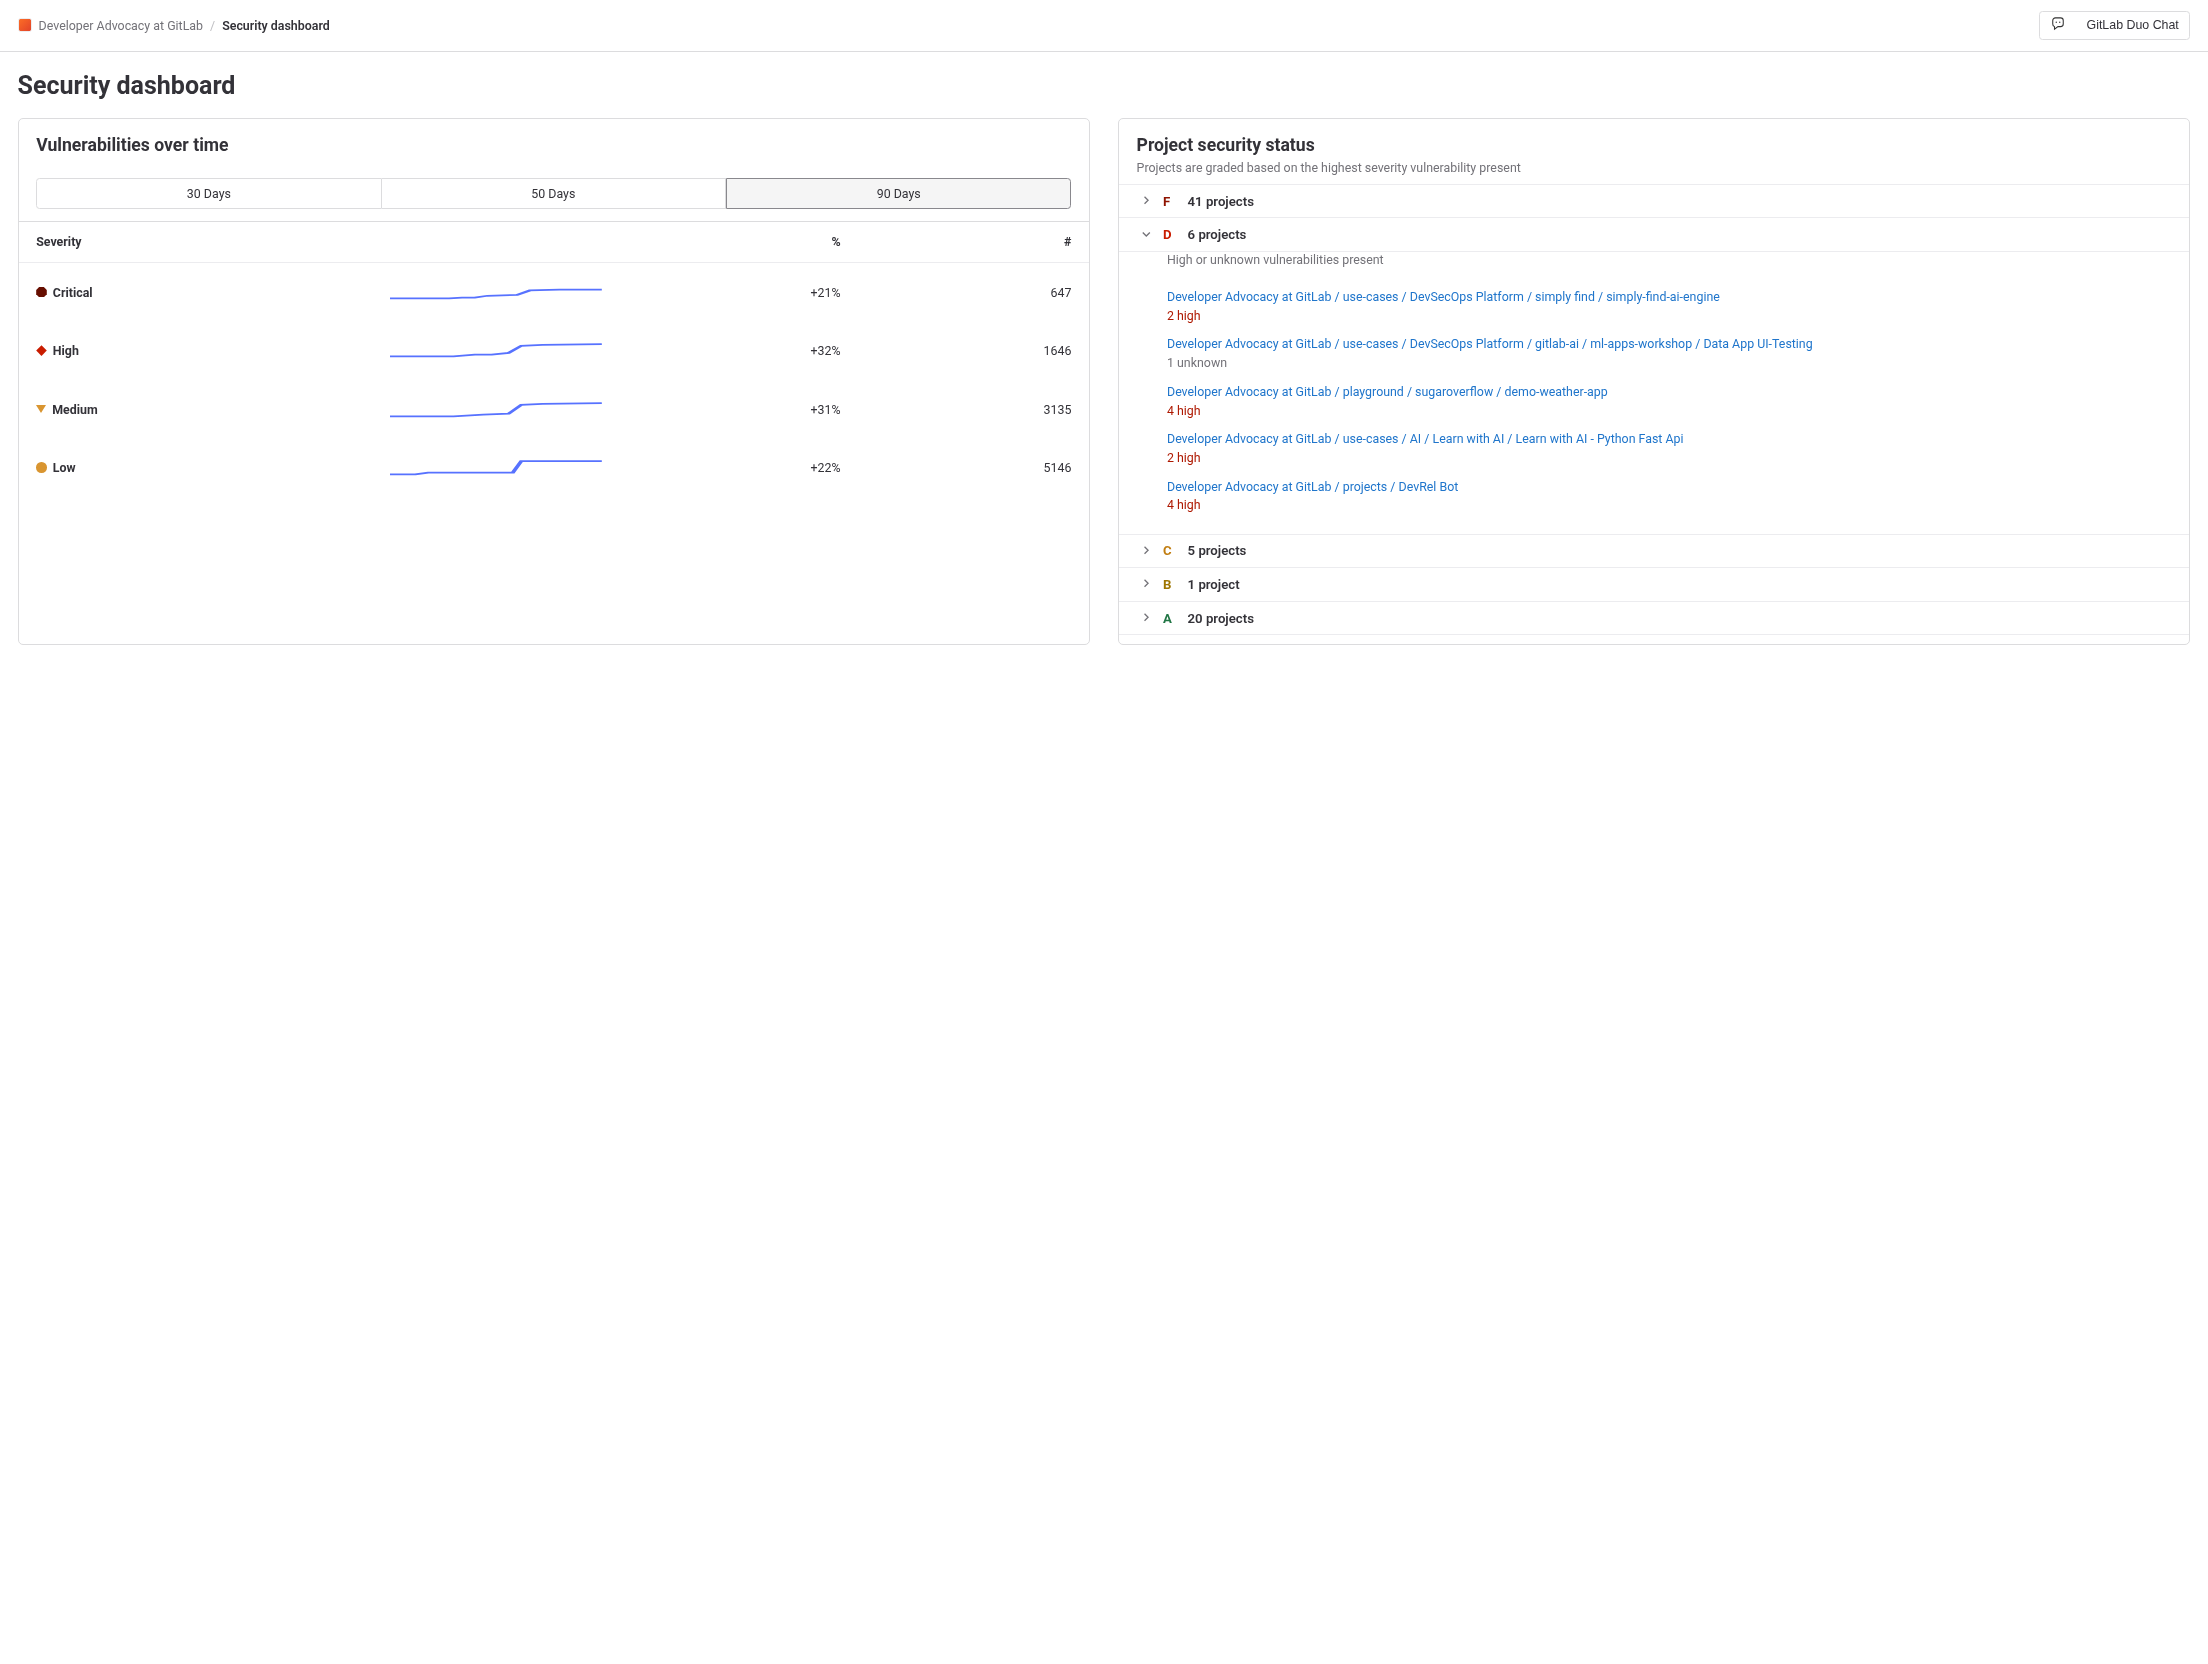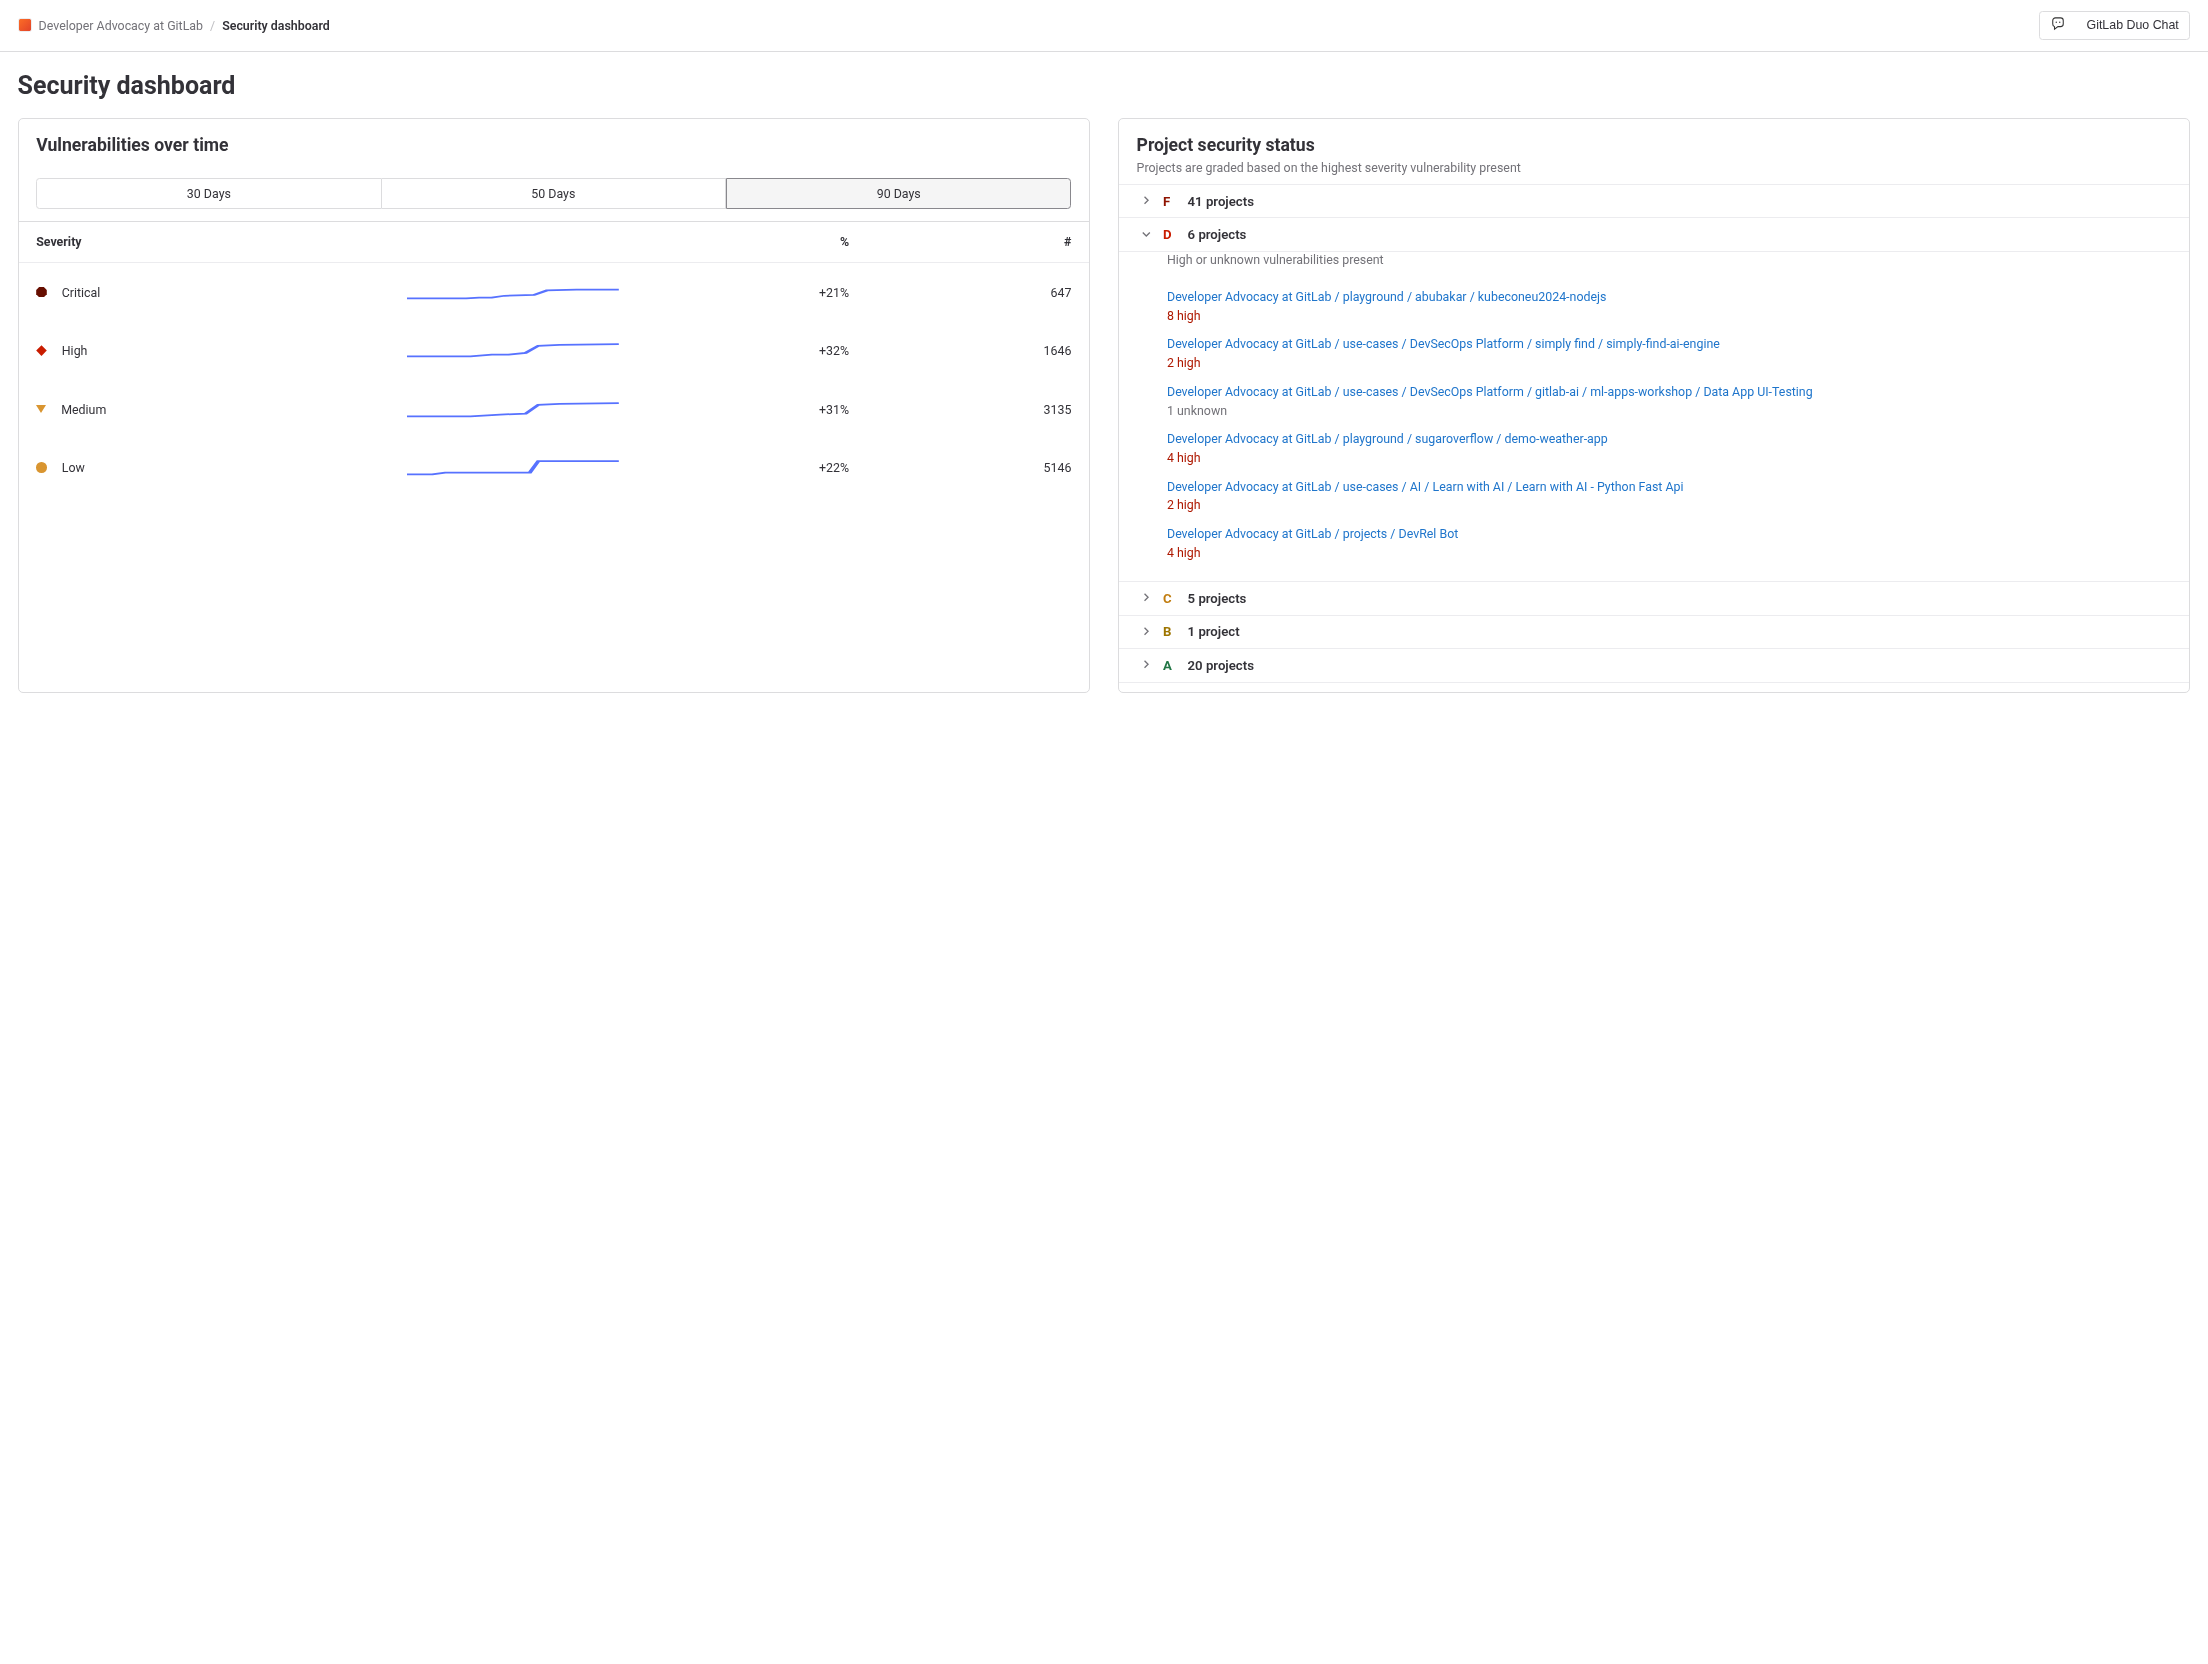--- a/index.html
+++ b/index.html
@@ -86,21 +86,21 @@
   font-weight: 400;
 }
 .sev-table thead th {
   font-weight: 700;
   border-top: 0.9px solid #dcdcde;
   border-bottom: 0.9px solid #ececef;
 }
 .sev-table th.pct, .sev-table th.count,
 .sev-table td.pct, .sev-table td.count { text-align: right; }
 .sev-row td { vertical-align: middle; padding-top: 16px; padding-bottom: 16px; }
-.sev-label { display: flex; align-items: center; gap: 15px; }
+.sev-label { display: flex; align-items: center; gap: 6px; font-weight: bold; }
 .sev-icon { width: 10.6px; height: 10.6px; display: inline-block; }
 .icon-critical { background: #660e00; clip-path: polygon(30% 0,70% 0,100% 30%,100% 70%,70% 100%,30% 100%,0 70%,0 30%); }
 .icon-high { background: #c91c00; clip-path: polygon(50% 0,100% 50%,50% 100%,0 50%); }
 .icon-medium {
   width: 0; height: 0;
   border-left: 5.3px solid transparent; border-right: 5.3px solid transparent;
   border-top: 8.8px solid #d99530;
 }
 .icon-low { background: #d99530; border-radius: 50%; }
 .spark-cell { width: 247px; }
@@ -258,21 +258,20 @@
         </div>
         <div class="grade-row">
           <span class="chevron"><svg width="10.6" height="10.6" viewBox="0 0 12 12">
               <path d="M2 4l4 4 4-4" fill="none" stroke="#737278" stroke-width="1.5"></path>
             </svg></span>
           <span class="grade-letter grade-D">D</span>
           <span class="grade-count">6 projects</span>
         </div>
         <div class="grade-desc">High or unknown vulnerabilities present</div>
         <div class="grade-expanded projects-scroll">
-          <div class="project-item"><a href="#" class="project-link">Developer Advocacy at GitLab / playground / abubakar / kubeconeu2024-nodejs</a><div class="project-status status-high">8 high</div></div>
           <div class="project-item"><a href="#" class="project-link">Developer Advocacy at GitLab / use-cases / DevSecOps Platform / simply find / simply-find-ai-engine</a><div class="project-status status-high">2 high</div></div>
           <div class="project-item"><a href="#" class="project-link">Developer Advocacy at GitLab / use-cases / DevSecOps Platform / gitlab-ai / ml-apps-workshop / Data App UI-Testing</a><div class="project-status status-unknown">1 unknown</div></div>
           <div class="project-item"><a href="#" class="project-link">Developer Advocacy at GitLab / playground / sugaroverflow / demo-weather-app</a><div class="project-status status-high">4 high</div></div>
           <div class="project-item"><a href="#" class="project-link">Developer Advocacy at GitLab / use-cases / AI / Learn with AI / Learn with AI - Python Fast Api</a><div class="project-status status-high">2 high</div></div>
           <div class="project-item"><a href="#" class="project-link">Developer Advocacy at GitLab / projects / DevRel Bot</a><div class="project-status status-high">4 high</div></div>
         </div>
         <div class="grade-row">
           <span class="chevron"><svg width="10.6" height="10.6" viewBox="0 0 12 12">
               <path d="M4 2l4 4-4 4" fill="none" stroke="#737278" stroke-width="1.5"></path>
             </svg></span>

